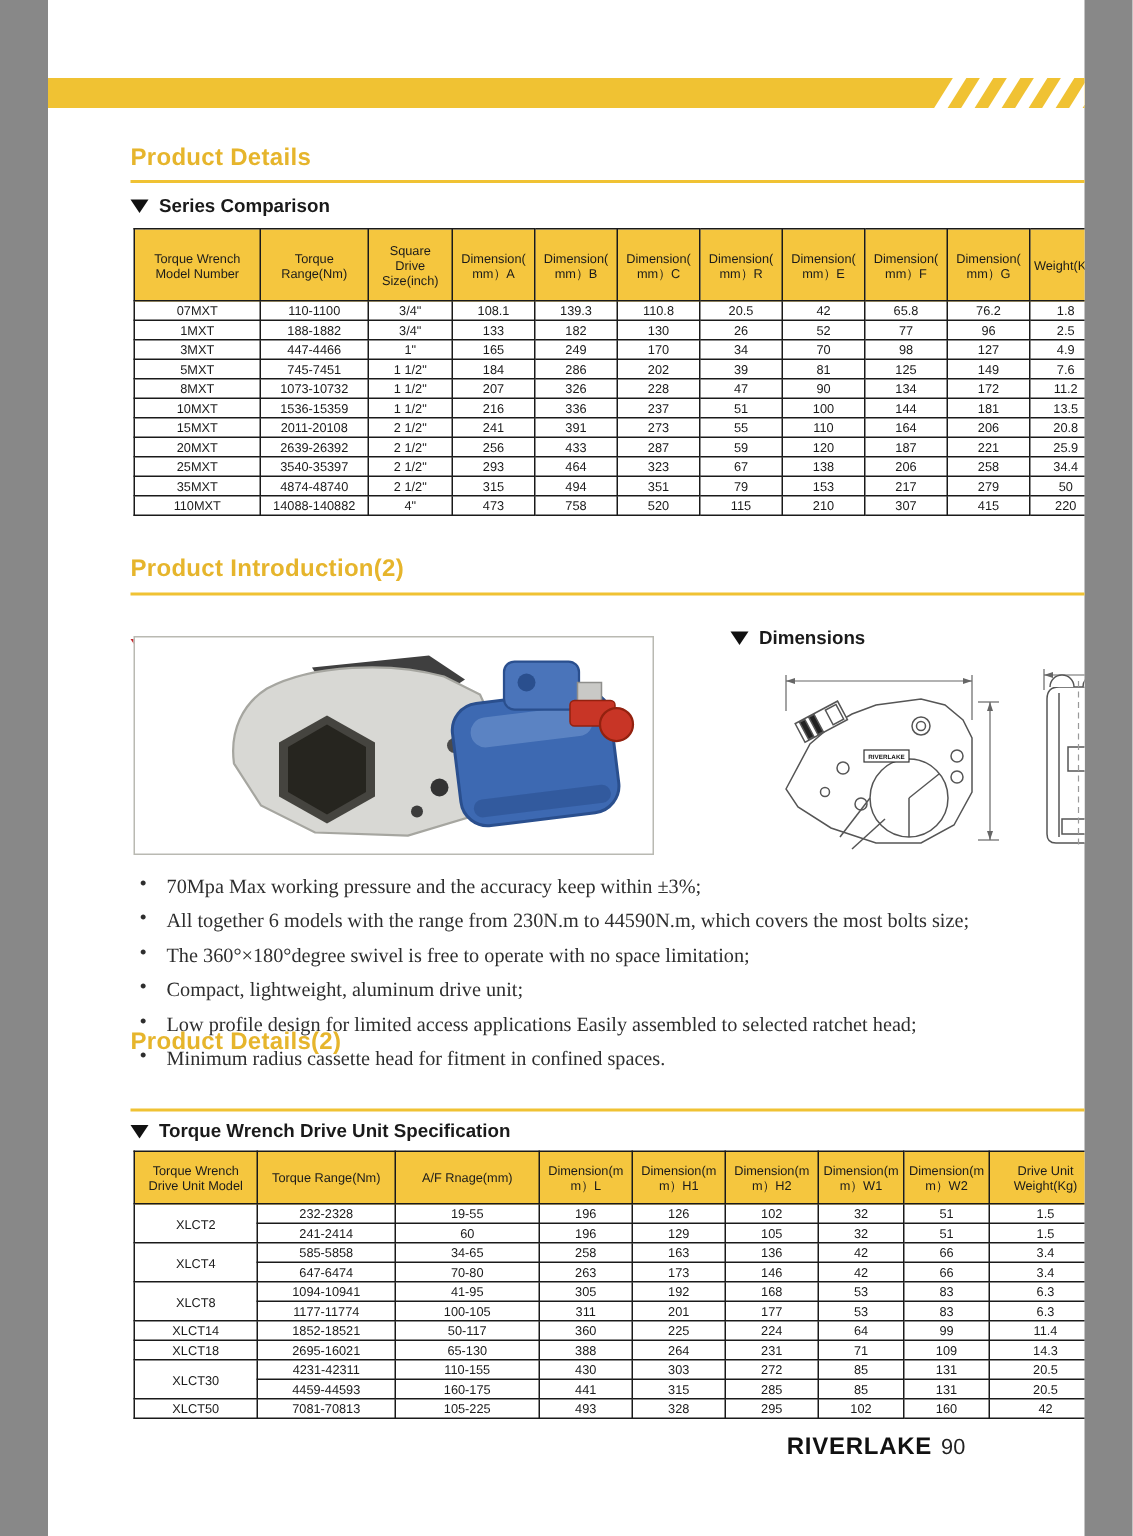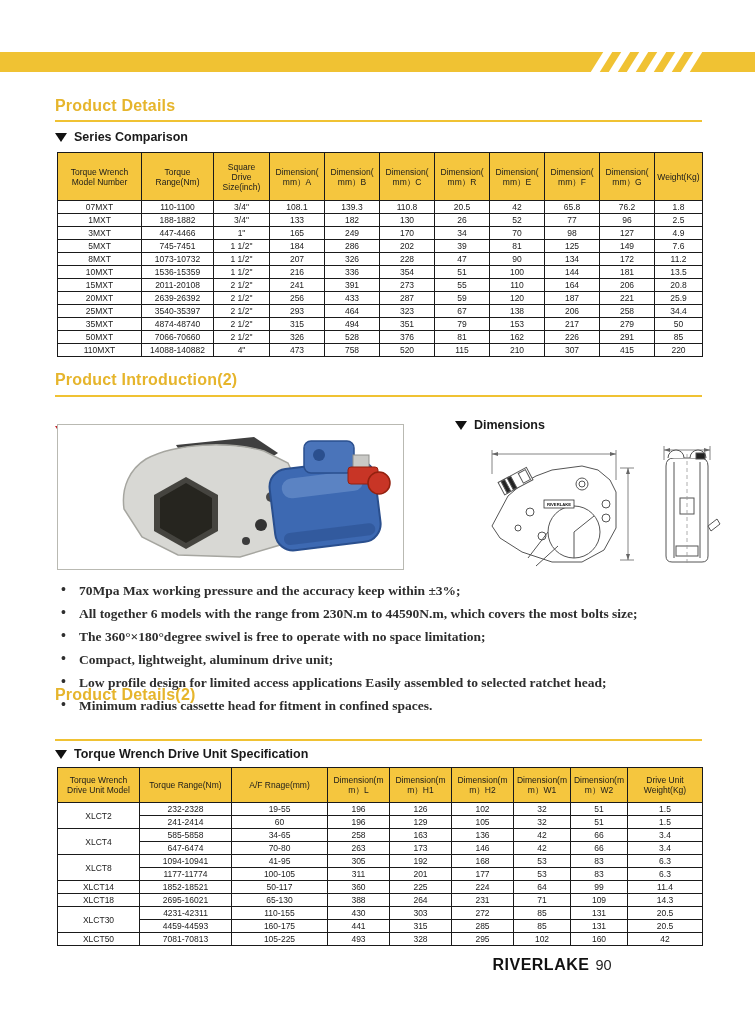--- a/index.html
+++ b/index.html
@@ -1,17 +1,17 @@
 <!DOCTYPE html>
 <html><head>
 <meta charset="utf-8">
 <style>
   * { margin:0; padding:0; box-sizing:border-box; }
   body { background:#888; font-family:"Liberation Sans", sans-serif; }
-  .page { position:relative; width:755px; height:1024px; background:#ffffff; margin:0 auto; overflow:hidden; }
+  .page { position:relative; width:691px; height:1024px; background:#ffffff; margin:0 auto; overflow:hidden; }
 
   
   .top-bar { position:absolute; left:0; top:52px; width:755px; height:20px; background:#F0C233; }
   .stripe { position:absolute; top:0; width:9px; height:20px; background:#ffffff; transform:skewX(-32deg); }
 
   
   .sec-title { position:absolute; left:55px; color:#E6B52C; font-size:16px; font-weight:bold; letter-spacing:0.2px; }
   .sec-underline { position:absolute; left:55px; width:647px; height:2px; background:#F0C233; }
 
   .subhead { position:absolute; left:55px; color:#1a1a1a; font-size:12.5px; font-weight:bold; display:flex; align-items:center; gap:7px; }
@@ -29,21 +29,21 @@
   .t2 { position:absolute; left:57px; top:767px; }
   .t2 th { height:35px; }
   .t2 td { height:12px; }
 
   
   .photo-box { position:absolute; left:57px; top:424px; width:347px; height:146px; border:1px solid #b9b9b2; background:#fff; }
   .draw { position:absolute; }
 
   
   .features { position:absolute; left:57px; top:583px; width:645px; list-style:none; font-family:"Liberation Serif", serif; font-size:13.5px; color:#2e2e2e; }
-  .features li { margin-bottom:8px; line-height:15px; padding-left:22px; position:relative;font-weight:bold; }
+  .features li { margin-bottom:8px; line-height:15px; padding-left:22px; position:relative; }
   .features li::before { content:"•"; position:absolute; left:4px; top:-1px; font-size:14px; color:#2e2e2e; }
 
   
   .footer { position:absolute; top:956px; left:402px; width:300px; text-align:center; }
   .brand { font-size:16px; font-weight:bold; color:#111; letter-spacing:0.5px; }
   .pageno { font-size:14.5px; color:#222; margin-left:6px; font-weight:normal; }
 </style>
 </head>
 <body>
 
@@ -159,21 +159,21 @@
           <td>134</td>
           <td>172</td>
           <td>11.2</td>
         </tr>
         <tr>
           <td>10MXT</td>
           <td>1536-15359</td>
           <td>1 1/2"</td>
           <td>216</td>
           <td>336</td>
-          <td>354</td>
+          <td>237</td>
           <td>51</td>
           <td>100</td>
           <td>144</td>
           <td>181</td>
           <td>13.5</td>
         </tr>
         <tr>
           <td>15MXT</td>
           <td>2011-20108</td>
           <td>2 1/2"</td>
@@ -217,33 +217,20 @@
           <td>4874-48740</td>
           <td>2 1/2"</td>
           <td>315</td>
           <td>494</td>
           <td>351</td>
           <td>79</td>
           <td>153</td>
           <td>217</td>
           <td>279</td>
           <td>50</td>
-        </tr>
-        <tr>
-          <td>50MXT</td>
-          <td>7066-70660</td>
-          <td>2 1/2"</td>
-          <td>326</td>
-          <td>528</td>
-          <td>376</td>
-          <td>81</td>
-          <td>162</td>
-          <td>226</td>
-          <td>291</td>
-          <td>85</td>
         </tr>
         <tr>
           <td>110MXT</td>
           <td>14088-140882</td>
           <td>4"</td>
           <td>473</td>
           <td>758</td>
           <td>520</td>
           <td>115</td>
           <td>210</td>

